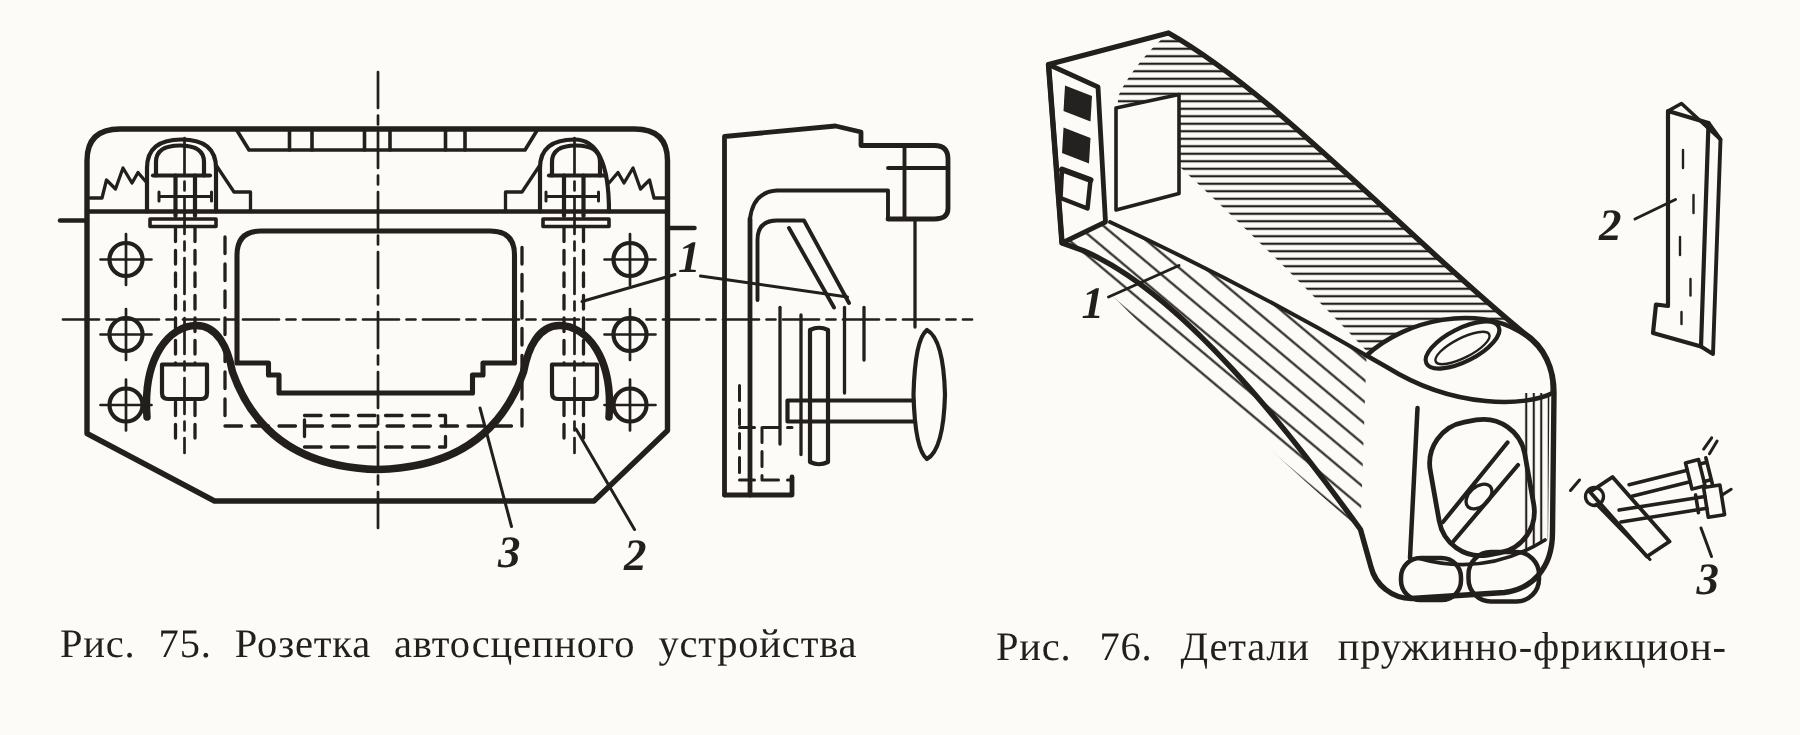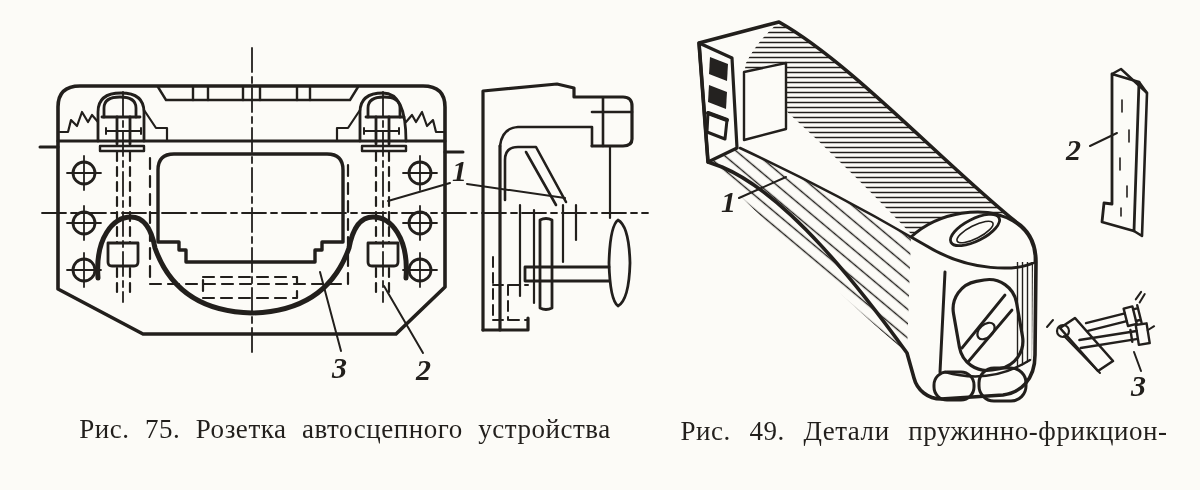--- a/index.html
+++ b/index.html
@@ -10,21 +10,20 @@
     overflow:hidden;
     font-family:"Liberation Serif", serif;
     color:#221f1c;
   }
   figure{margin:0;padding:0;}
   .fig-svg{position:absolute;}
   #svg75{left:0px;top:0px;}
   #svg76{left:680px;top:0px;}
   .caption{
     position:absolute;
-    text-align:center;
     font-size:27px;
     letter-spacing:0.02em;
     word-spacing:0.3em;
     color:#221f1c;
     line-height:31px;
   }
   #caption75{left:40px;top:414px;width:610px;}
   #caption76{left:664px;top:416px;width:520px;word-spacing:0.42em;}
   #caption76 .cap-line2{word-spacing:0.2em;}
   .ink{stroke:#221f1c;fill:none;stroke-linecap:round;stroke-linejoin:round;}
@@ -270,17 +269,17 @@
           <path d="M1132,338 V350"></path>
           <rect x="1138" y="334" width="11" height="20"></rect>
           <path stroke-width="2" d="M1149,341 L1156,338"></path>
         </g>
         <path class="ink" stroke-width="2" d="M1141,371 L1134,352"></path>
         <text class="plabel" x="1131" y="396">3</text>
       </g>
     </svg>
 
     <figcaption id="caption76" class="caption">
-      <div class="cap-line1">Рис. 49. Детали пружинно-фрикцион-</div>
+      <div class="cap-line1">Рис. 76. Детали пружинно-фрикцион-</div>
     </figcaption>
   </figure>
 
 </div>
 
 </body></html>

